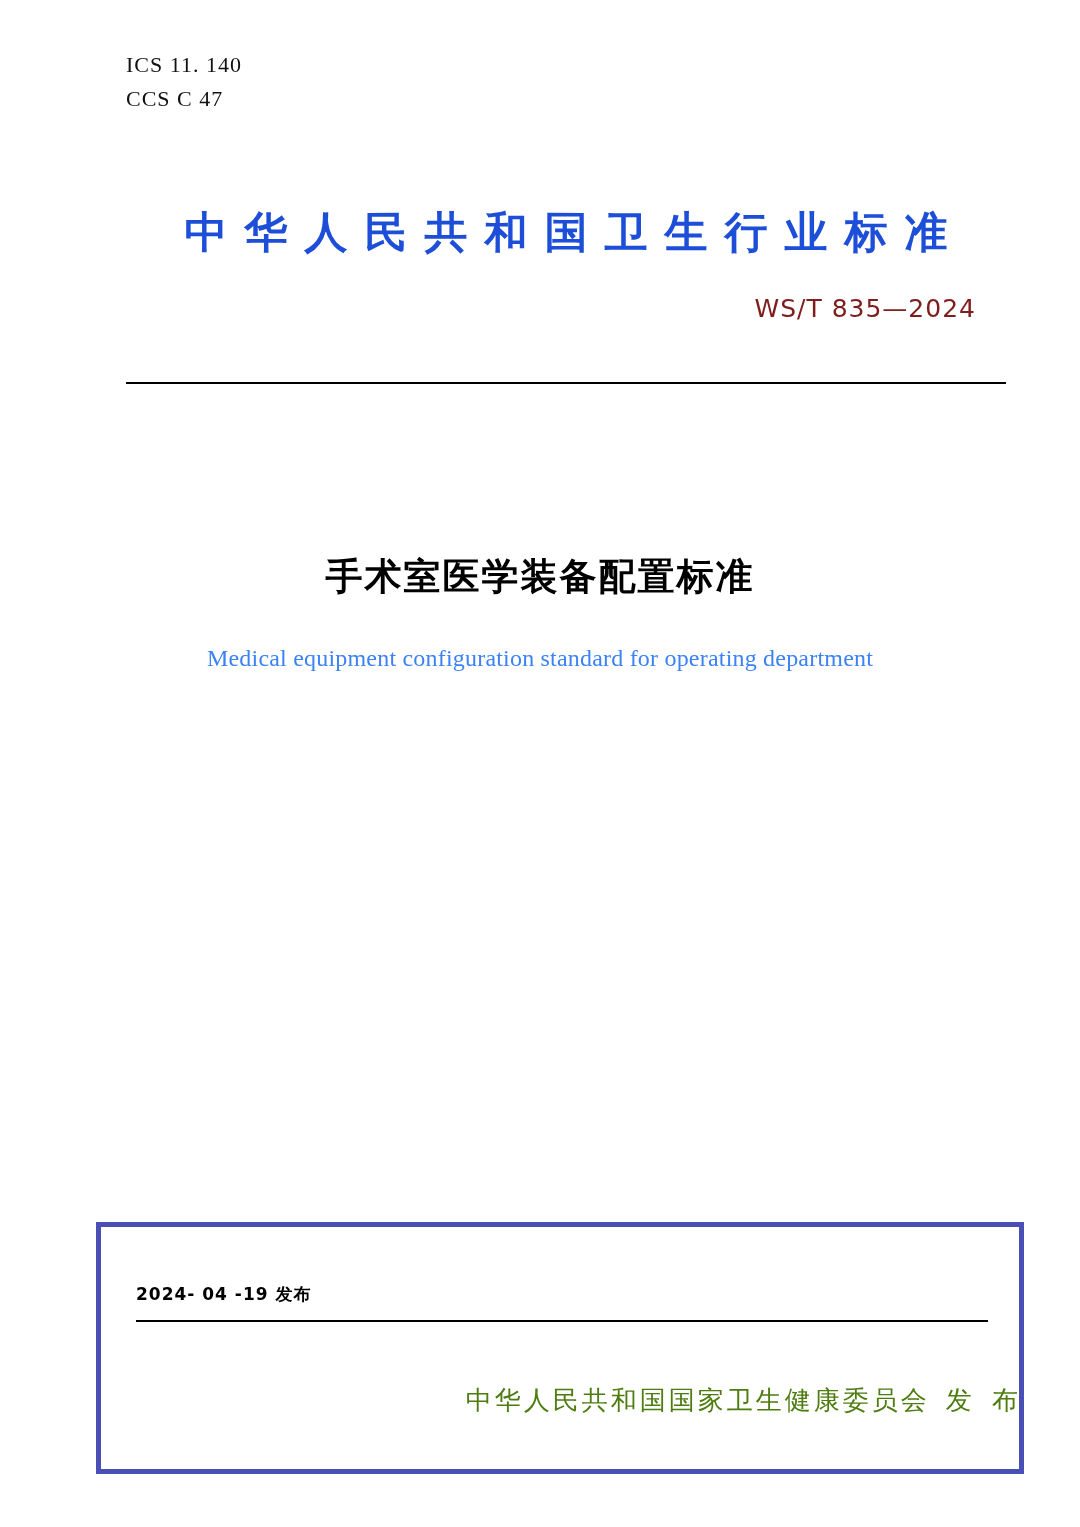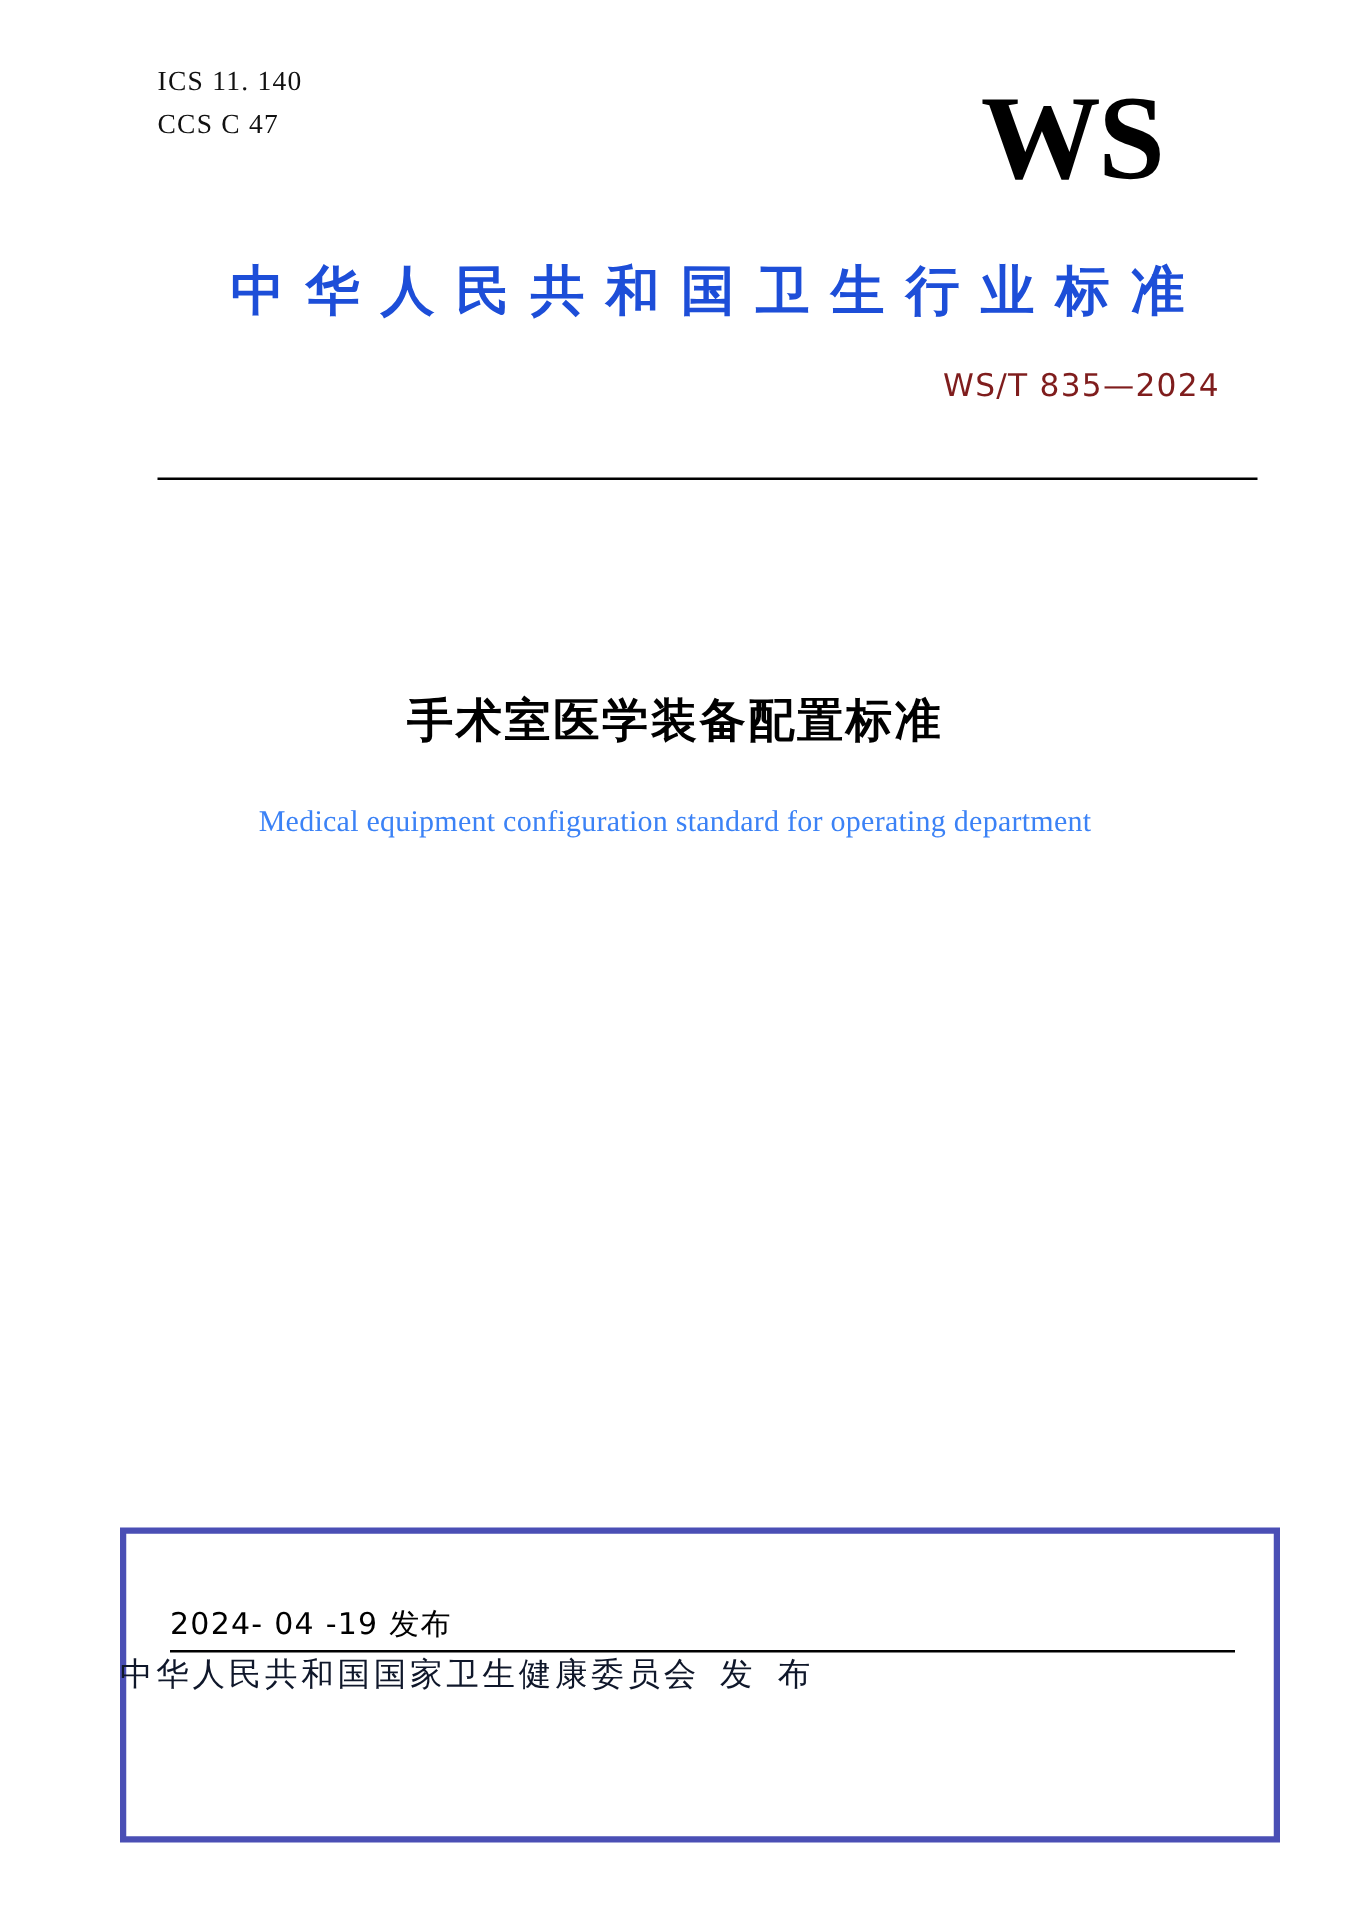--- a/index.html
+++ b/index.html
@@ -120,59 +120,59 @@
     box-sizing: border-box;
   }
   .dates-row {
     position: absolute;
     left: 136px;
     top: 1283px;
     width: 852px;
     display: flex;
     justify-content: space-between;
     font-family: "DejaVu Sans", sans-serif;
-    font-size: 24px;
+    font-size: 17px;
     letter-spacing: 1px;
     color: #000;
+    font-weight: bold;
   }
   .date-underline {
     position: absolute;
     left: 136px;
     top: 1320px;
     width: 852px;
     height: 2px;
     background: #000;
   }
   .issuer {
     position: absolute;
     left: 96px;
-    top: 1322px;
+    top: 1383px;
     width: 928px;
-    text-align: left;
+    text-align: right;
     font-family: "DejaVu Sans", sans-serif;
     font-size: 26px;
     letter-spacing: 3px;
-    color: #0f172a;
+    color: #4d7c0f;
   }
   .issuer .issuer-verb {
     letter-spacing: 6px;
     margin-left: 16px;
   }
 </style>
 </head>
 <body>
 
 <div class="page">
 
   <div class="ics-block">
     <div class="ics-line">ICS 11. 140</div>
     <div class="ics-line">CCS C 47</div>
   </div>
 
-  <div class="ws-logo">WS</div>
 
   <div class="main-title">中华人民共和国卫生行业标准</div>
 
   <div class="std-number">WS/T 835—2024</div>
 
   <div class="rule"></div>
 
   <div class="doc-title-cn">手术室医学装备配置标准</div>
   <div class="doc-title-en">Medical equipment configuration standard for operating department</div>
 

